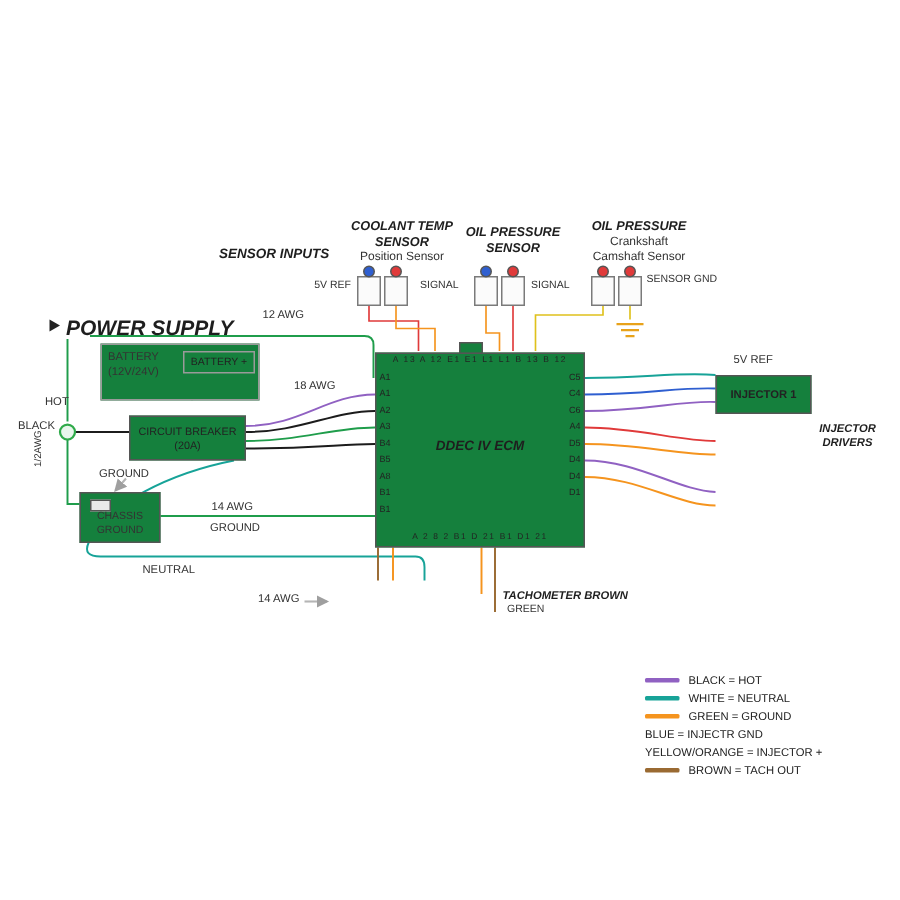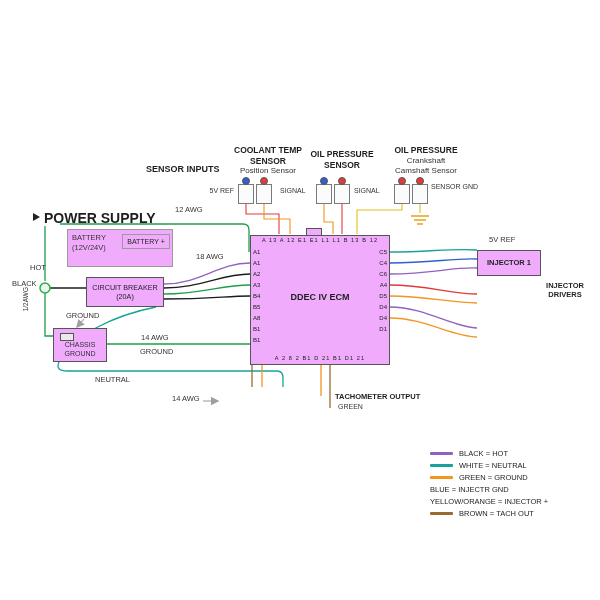--- a/index.html
+++ b/index.html
@@ -1,23 +1,23 @@
 <!DOCTYPE html>
 <html><head>
 <meta charset="utf-8">
 <style>
   * { margin:0; padding:0; box-sizing:border-box; }
   html,body { width:600px; height:600px; background:#fff;
     font-family:"Liberation Sans", sans-serif; color:#2f2f2f; }
   .canvas { position:relative; width:600px; height:600px; background:#fff; overflow:hidden; }
   svg.wires { position:absolute; left:0; top:0; width:600px; height:600px; }
   .lbl { position:absolute; font-size:7.5px; line-height:1.25; color:#333; white-space:nowrap; }
-  .b { font-weight:bold; color:#1e1e1e; }
+  .b { font-weight:bold; color:#1e1e1e;font-style:italic; }
   .c { text-align:center; white-space:normal; }
-  .box { position:absolute; background:#f0abfc; border:1.1px solid #555;
+  .box { position:absolute; background:#15803d; border:1.1px solid #555;
          display:flex; flex-direction:column; align-items:center; justify-content:center;
          text-align:center; font-size:7.5px; line-height:1.3; color:#222; }
   .box.light { border-color:#9a9a9a; }
   .connector { position:absolute; width:16px; height:20px; background:#fbfbfb; border:1px solid #7a7a7a; }
   .term { position:absolute; width:8px; height:8px; border-radius:50%; border:1px solid #555; }
   .pincol { position:absolute; display:flex; flex-direction:column; font-size:6px; color:#222; }
   .pincol span { height:11px; line-height:11px; }
   .pinrow { position:absolute; font-size:5.6px; letter-spacing:1.1px; color:#222; text-align:center; white-space:nowrap; overflow:hidden; }
   .vert { writing-mode:vertical-rl; transform:rotate(180deg); font-size:6.5px; }
   .legend-row { position:absolute; display:flex; align-items:center; font-size:7.5px; color:#222; white-space:nowrap; }
@@ -179,21 +179,21 @@
   <div class="lbl" style="left:489px; top:235px;">5V REF</div>
   <div class="box" style="left:477px; top:250px; width:64px; height:26px; font-weight:bold;">
     <span>INJECTOR 1</span>
   </div>
   <div class="lbl c b" style="left:544px; top:281px; width:42px;">
     <div>INJECTOR</div>
     <div>DRIVERS</div>
   </div>
 
   <div class="lbl" style="left:172px; top:394px;">14 AWG</div>
-  <div class="lbl b" style="left:335px; top:392px;">TACHOMETER OUTPUT</div>
+  <div class="lbl b" style="left:335px; top:392px;">TACHOMETER BROWN</div>
   <div class="lbl" style="left:338px; top:403px; font-size:7px;">GREEN</div>
 
   <div class="legend-row" style="left:430px; top:449px;">
     <span class="swatch" style="background: rgb(144, 97, 194);"></span>
     <span>BLACK = HOT</span>
   </div>
   <div class="legend-row" style="left:430px; top:461px;">
     <span class="swatch" style="background: rgb(23, 163, 152);"></span>
     <span>WHITE = NEUTRAL</span>
   </div>

